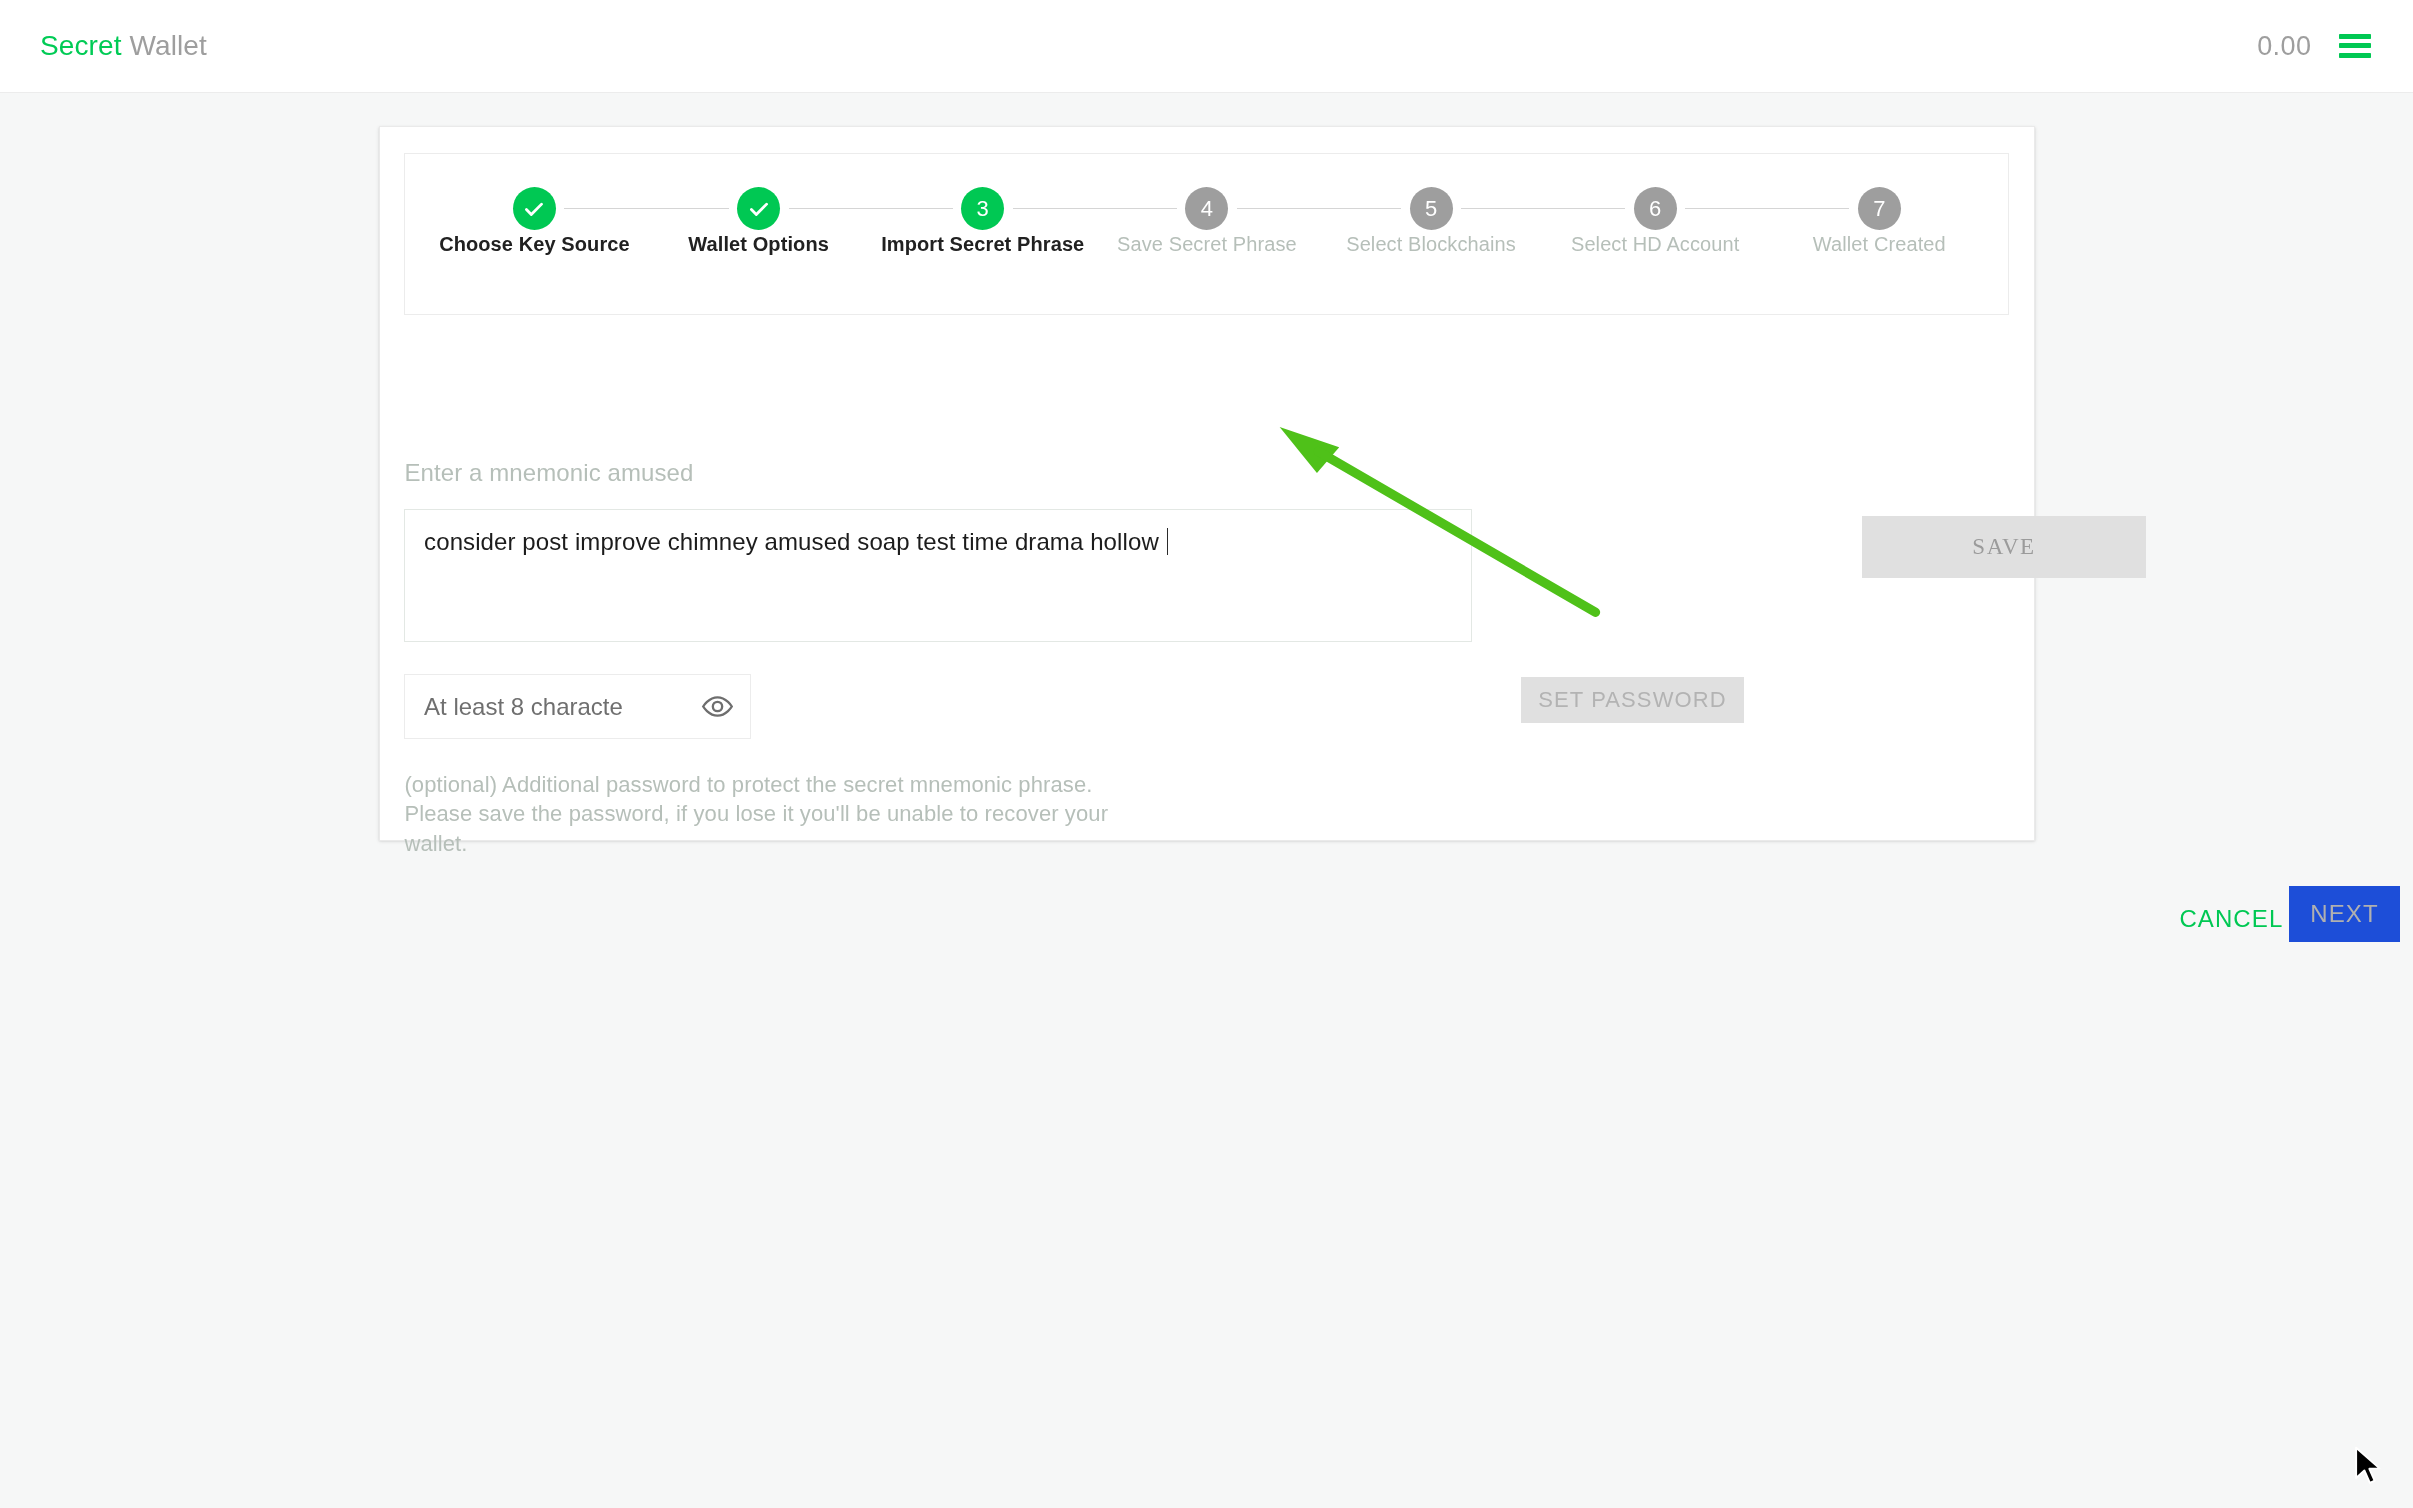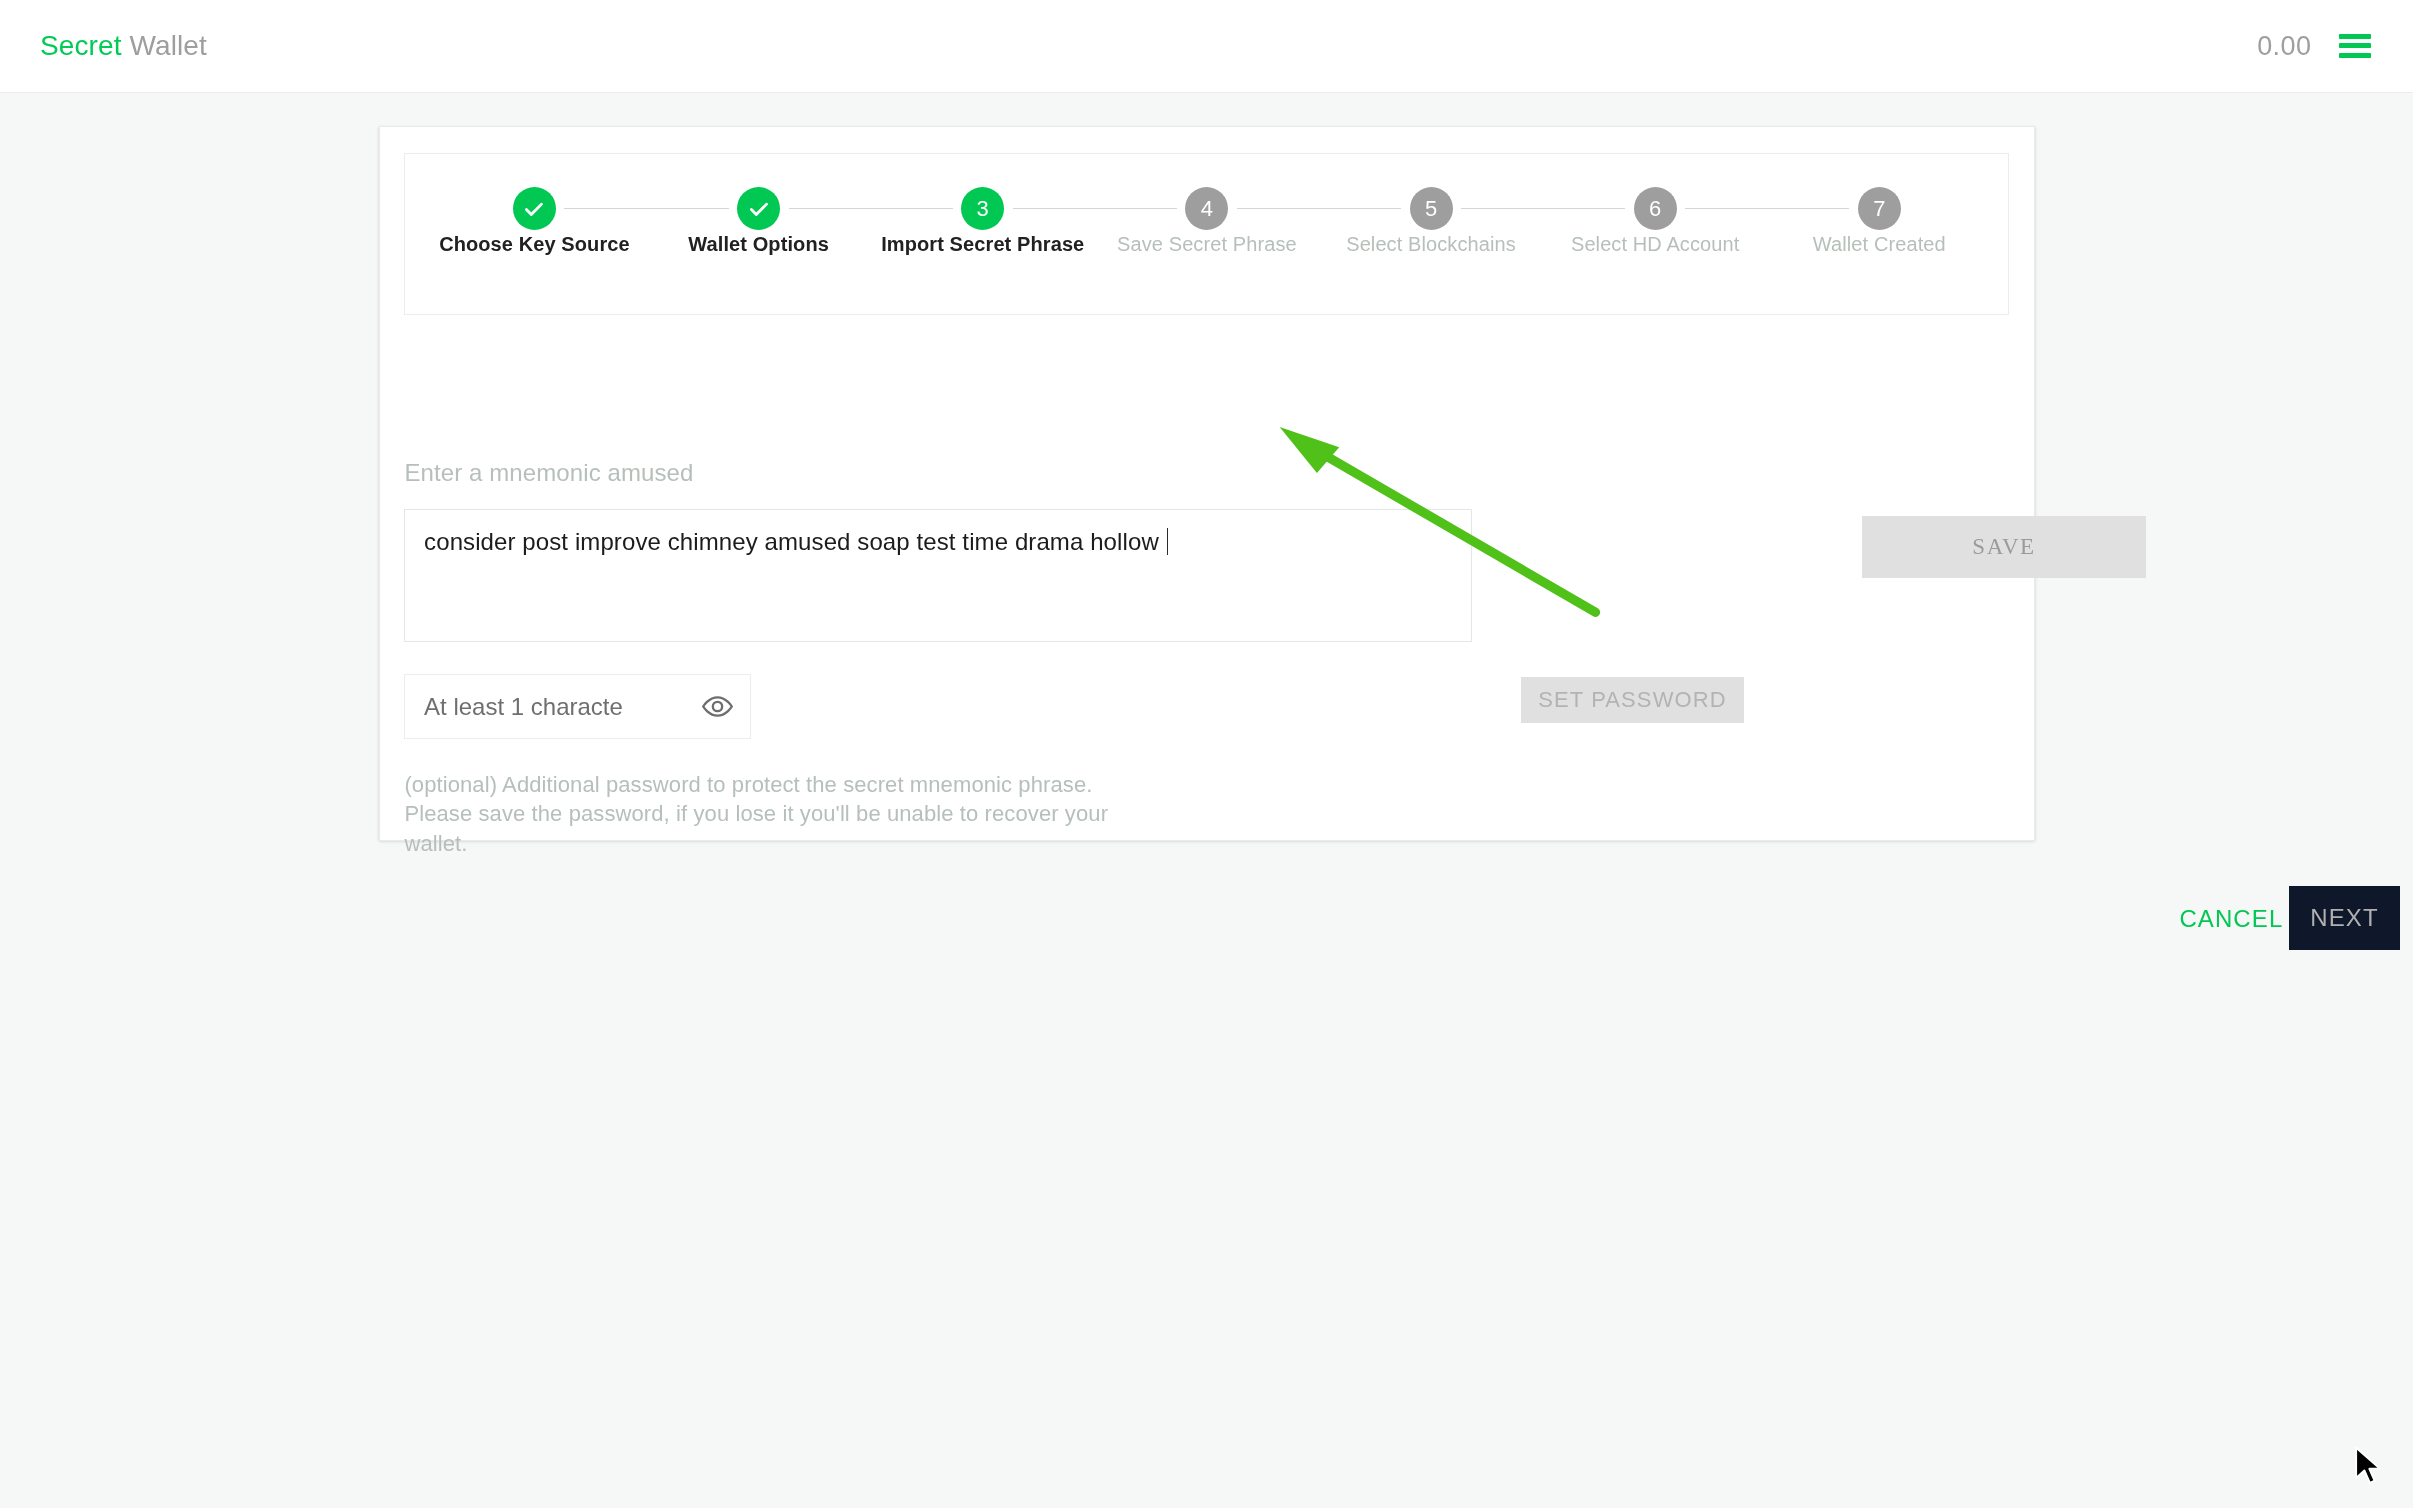--- a/index.html
+++ b/index.html
@@ -250,22 +250,22 @@
     background: none;
     border: none;
     font-family: inherit;
     padding: 8.6px 14.4px;
   }
   .next-btn {
     position: absolute;
     left: 1909px;
     top: 759px;
     width: 111px;
-    height: 64px;
-    background: #0f172a;
+    height: 56px;
+    background: #1d4ed8;
     color: #b0b0b0;
     border: none;
     font-size: 24px;
     font-family: inherit;
     letter-spacing: 1.1px;
     display: flex;
     align-items: center;
     justify-content: center;
     cursor: default;
   }
@@ -365,21 +365,21 @@
     </div>
   </div>
 
   <div class="field-label">Enter a mnemonic amused</div>
 
   <div class="mnemonic-area"><span>consider post improve chimney amused soap test time drama hollow </span><span class="caret"></span></div>
 
   <button class="save-btn" disabled="">SAVE</button>
 
   <div class="pw-field main">
-    <span>At least 1 characte</span>
+    <span>At least 8 characte</span>
     <svg class="eye-icon" viewBox="0 0 24 24">
       <path d="M1.6 12S5.5 5.4 12 5.4 22.4 12 22.4 12 18.5 18.6 12 18.6 1.6 12 1.6 12z" fill="none" stroke="#6e6e6e" stroke-width="1.7"></path>
       <circle cx="12" cy="12" r="3.4" fill="none" stroke="#6e6e6e" stroke-width="1.7"></circle>
     </svg>
   </div>
 
 
   <button class="setpw-btn" disabled="">SET PASSWORD</button>
 
   <div class="pw-hint">(optional) Additional password to protect the secret mnemonic phrase. Please save the password, if you lose it you'll be unable to recover your wallet.</div>

